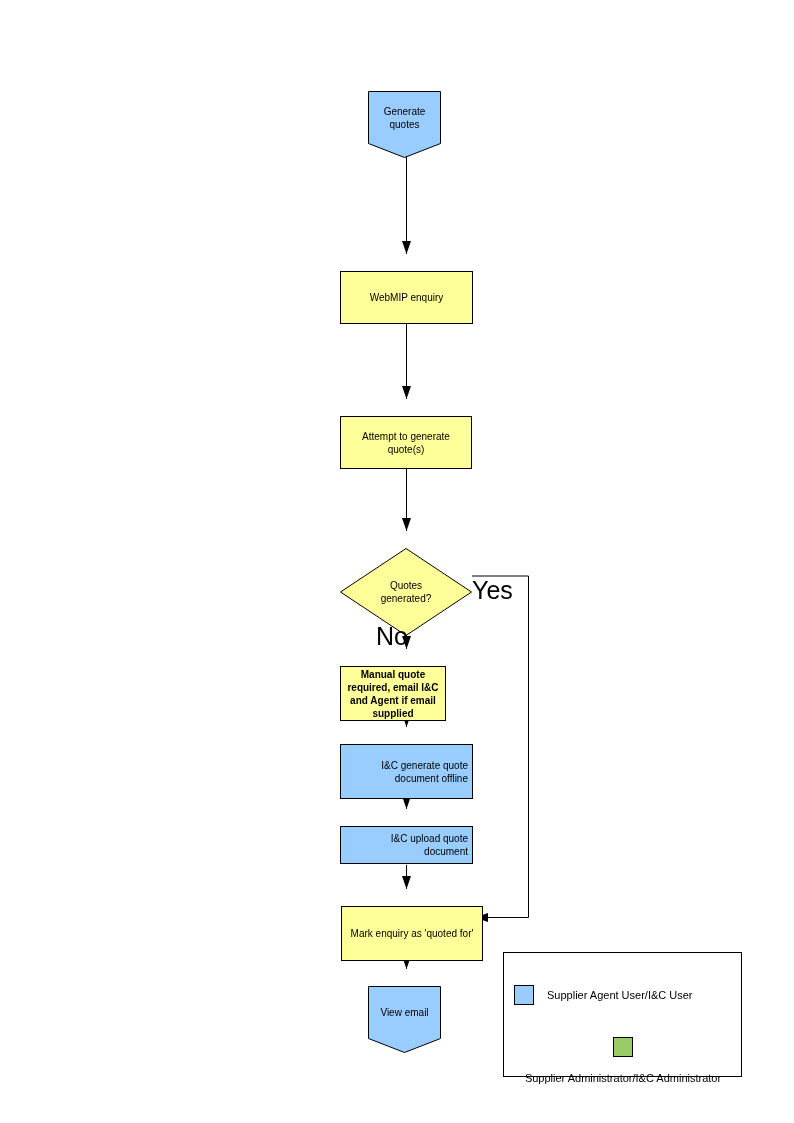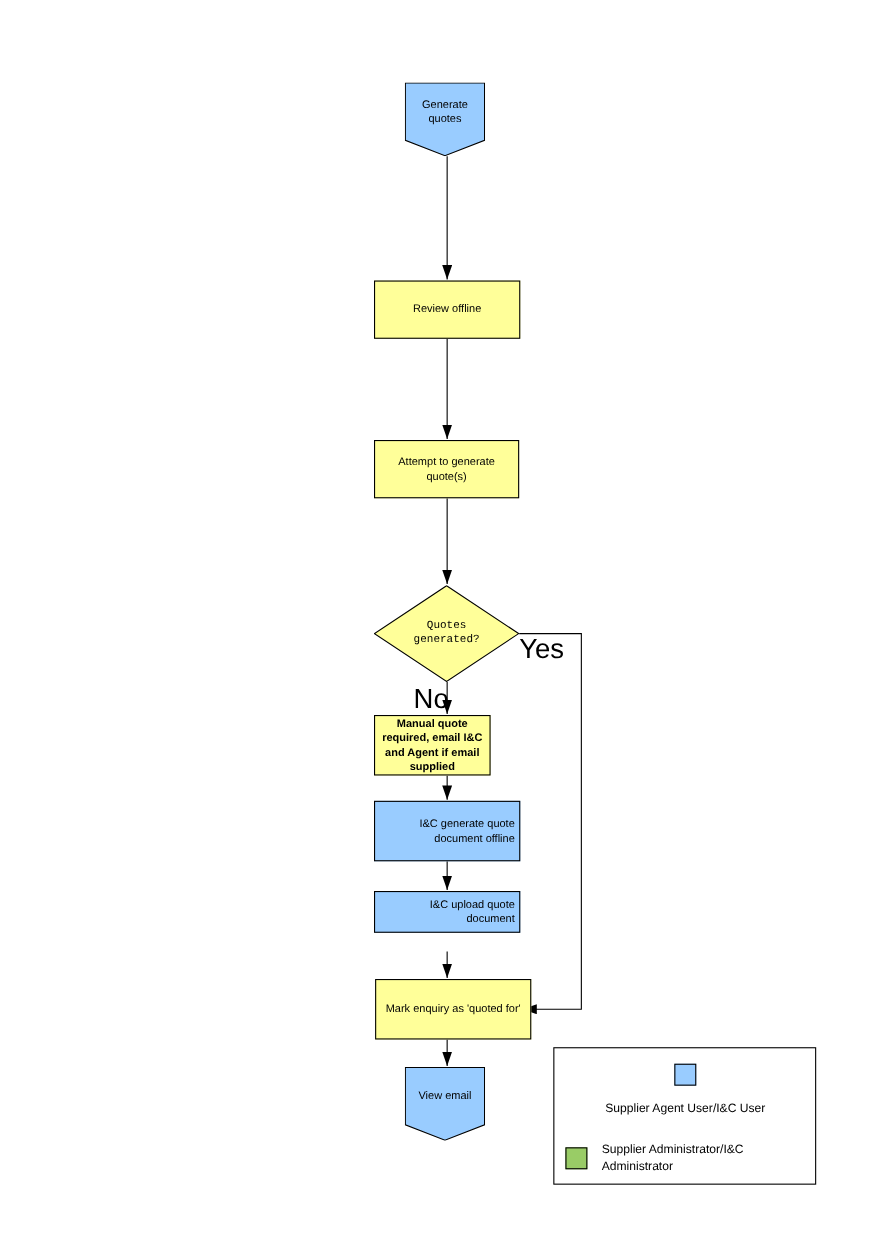--- a/index.html
+++ b/index.html
@@ -20,20 +20,21 @@
   }
   .node {
     position: absolute;
     display: flex;
     align-items: center;
     justify-content: center;
     text-align: center;
     font-size: 10px;
     line-height: 13px;
     box-sizing: border-box;
+    margin-top: 16px;
   }
   .process {
     border: 1px solid #000000;
     padding: 2px 4px;
   }
   .fill-system { background: #FFFF99; }
   .fill-user   { background: #99CCFF; text-align: right; }
   .shape-node .shape-svg {
     position: absolute;
     left: 0; top: 0;
@@ -103,32 +104,32 @@
   </svg>
 
   <div class="node shape-node" style="left:368px; top:75px; width:73px; height:67px;">
     <svg class="shape-svg" viewBox="0 0 73 67">
       <polygon points="0.5,0.5 72.5,0.5 72.5,52.5 36.5,66.5 0.5,52.5" fill="#99CCFF" stroke="#000000" stroke-width="1"></polygon>
     </svg>
     <div class="shape-label pentagon-label">Generate quotes</div>
   </div>
 
   <div class="node process fill-system" style="left:340px; top:255px; width:133px; height:53px;">
-    <span>Review offline</span>
+    <span>WebMIP enquiry</span>
   </div>
 
   <div class="node process fill-system" style="left:340px; top:400px; width:132px; height:53px;">
     <span>Attempt to generate quote(s)</span>
   </div>
 
   <div class="node shape-node" style="left:340px; top:532px; width:132px; height:88px;">
     <svg class="shape-svg" viewBox="0 0 132 88">
       <polygon points="66,0.5 131.5,44 66,87.5 0.5,44" fill="#FFFF99" stroke="#000000" stroke-width="1"></polygon>
     </svg>
-    <div class="shape-label" style="width:80px;font-family:Liberation Mono, monospace;">Quotes generated?</div>
+    <div class="shape-label" style="width:80px;">Quotes generated?</div>
   </div>
 
   <div class="branch-label" style="left:472px; top:578px;">Yes</div>
   <div class="branch-label" style="left:376px; top:624px;">No</div>
 
   <div class="node process fill-system" style="left:340px; top:650px; width:106px; height:55px;font-weight:bold;">
     <span>Manual quote required, email I&amp;C and Agent if email supplied</span>
   </div>
 
   <div class="node process fill-user" style="left:340px; top:728px; width:133px; height:55px;">
@@ -144,23 +145,23 @@
   </div>
 
   <div class="node shape-node" style="left:368px; top:970px; width:73px; height:67px;">
     <svg class="shape-svg" viewBox="0 0 73 67">
       <polygon points="0.5,0.5 72.5,0.5 72.5,52.5 36.5,66.5 0.5,52.5" fill="#99CCFF" stroke="#000000" stroke-width="1"></polygon>
     </svg>
     <div class="shape-label pentagon-label">View email</div>
   </div>
 
   <div class="legend">
-    <div class="legend-row" style="top:14px;flex-direction:column;">
+    <div class="legend-row" style="top:32px;">
       <div class="legend-swatch swatch-user"></div>
       <div class="legend-label">Supplier Agent User/I&amp;C User</div>
     </div>
-    <div class="legend-row" style="top:84px;">
+    <div class="legend-row" style="top:84px;flex-direction:column;">
       <div class="legend-swatch swatch-admin"></div>
       <div class="legend-label">Supplier Administrator/I&amp;C Administrator</div>
     </div>
   </div>
 
 </div>
 
 </body></html>

